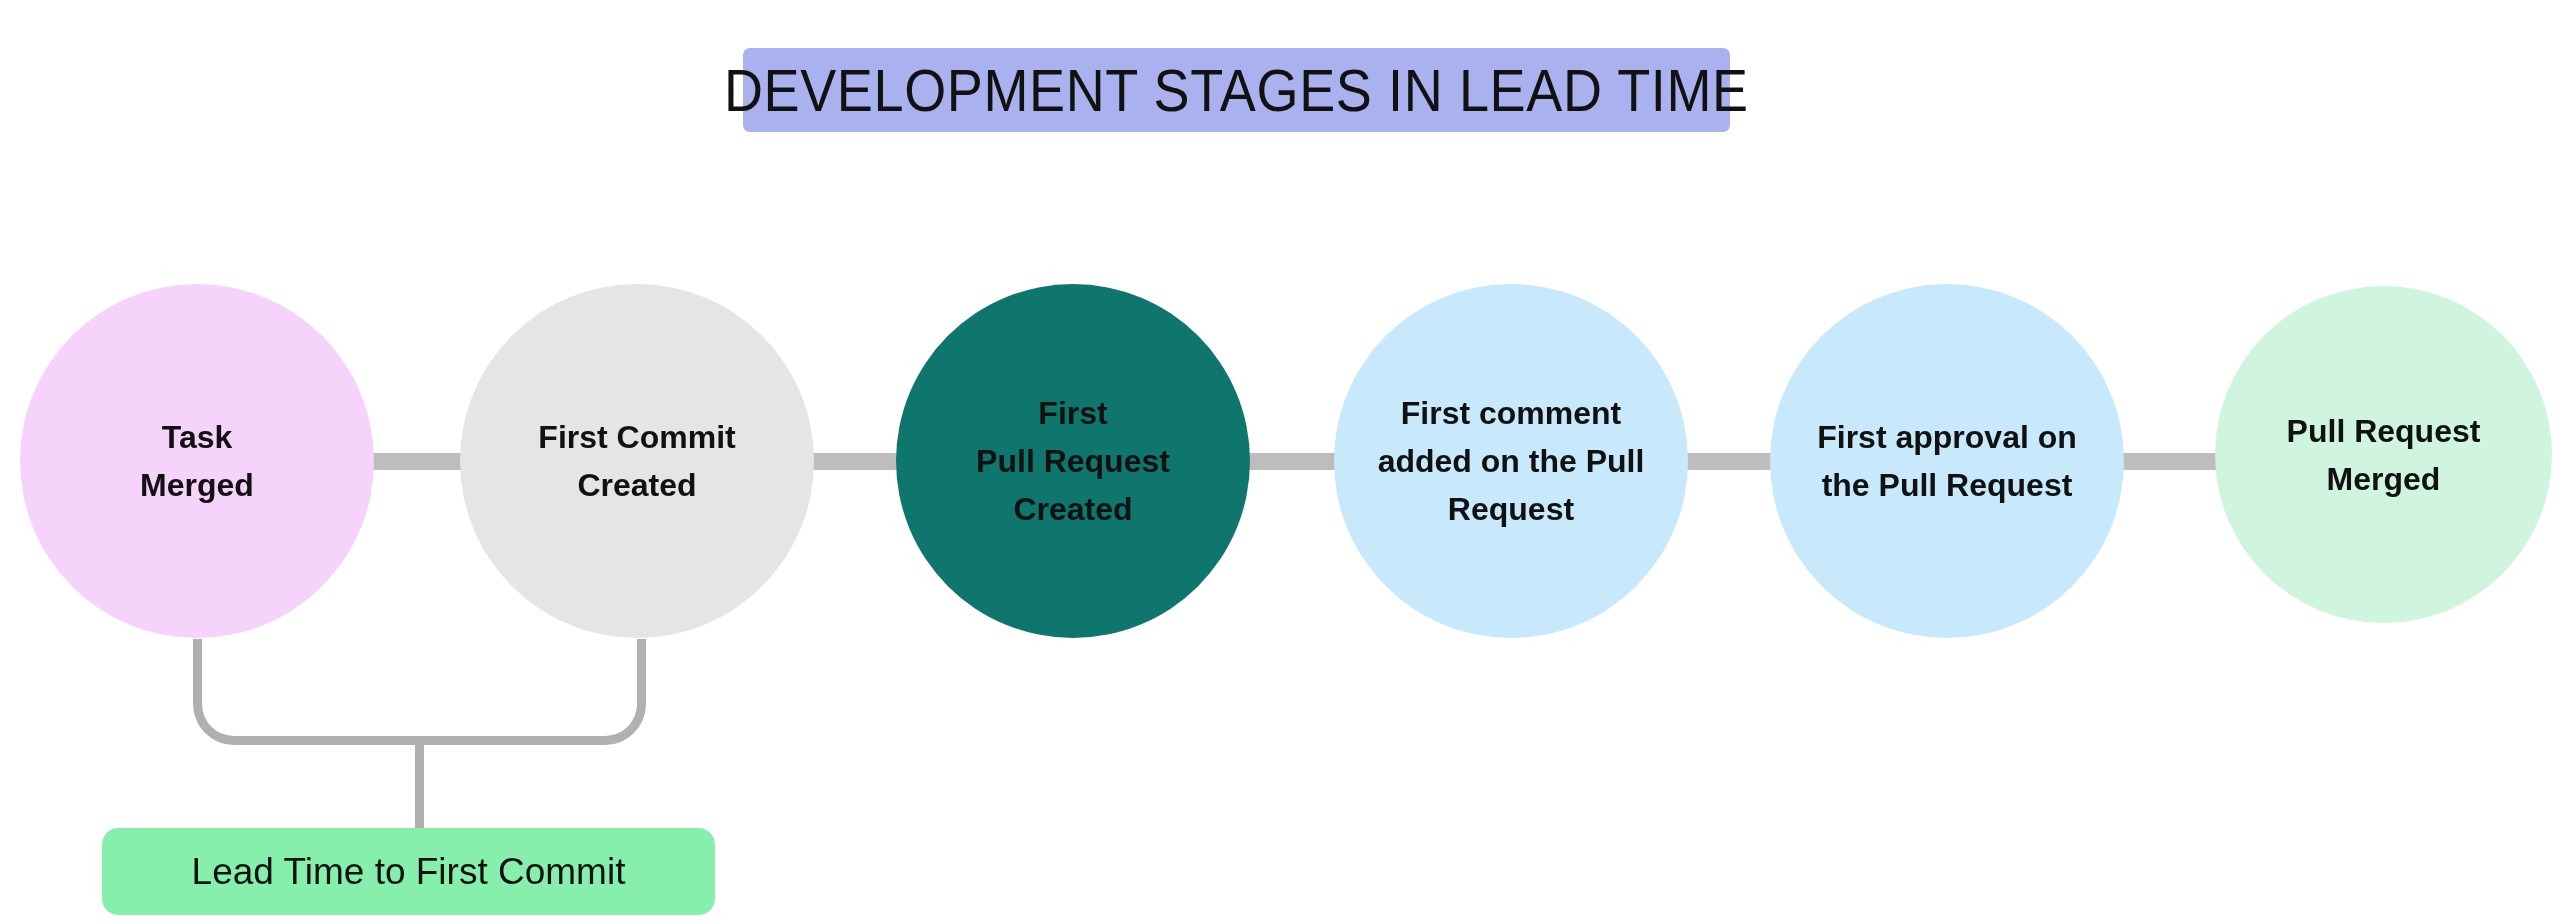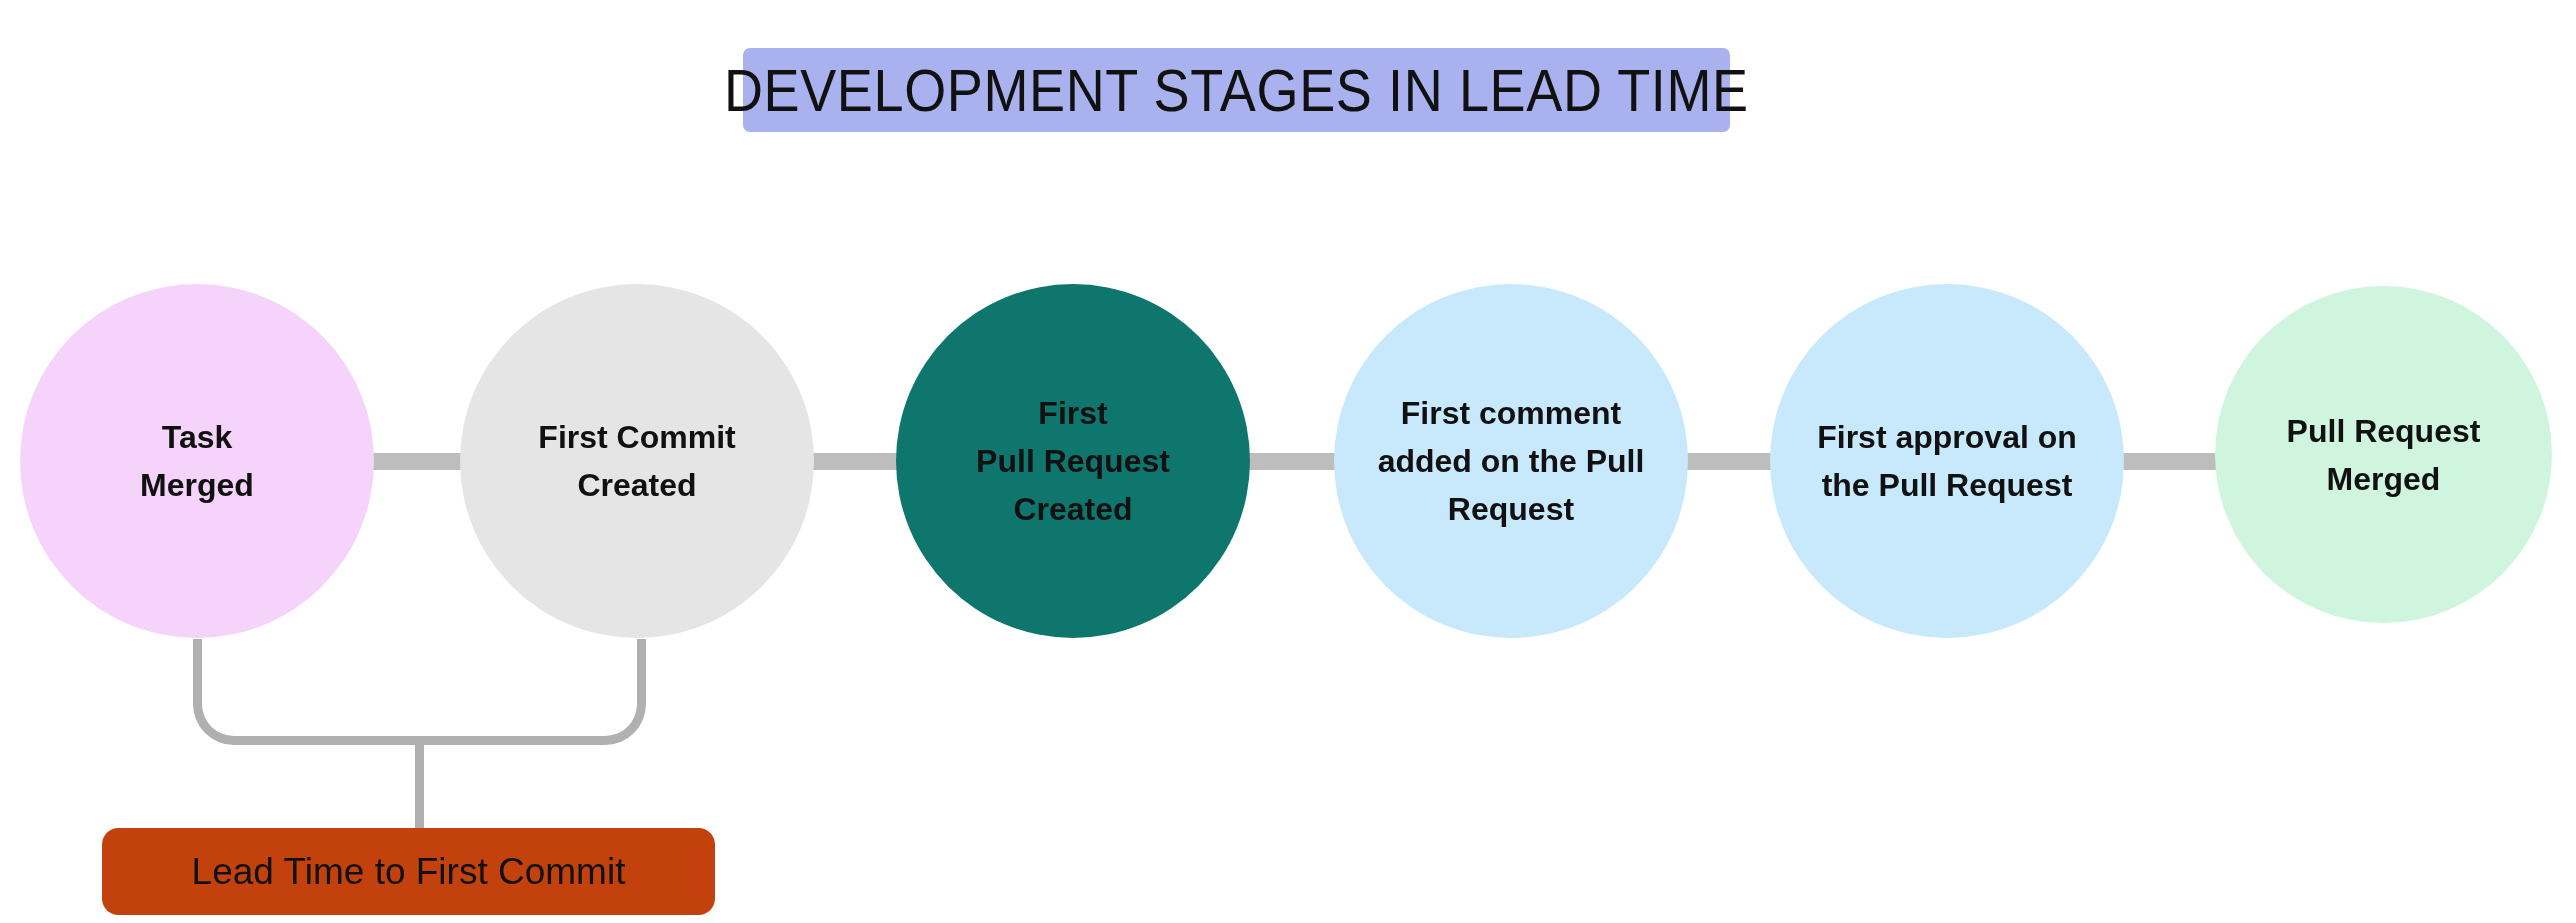--- a/index.html
+++ b/index.html
@@ -140,18 +140,18 @@
 
   <div class="stage s6" style="background: rgb(208, 245, 223);">
     <span class="stage-label">Pull Request
 Merged</span>
   </div>
 
   <div class="bracket" style="border-color: rgb(176, 176, 176);"></div>
 
   <div class="bracket-stem" style="background: rgb(176, 176, 176);"></div>
 
-  <div class="lead-label" style="background: #c2410c;">
+  <div class="lead-label" style="background: #86efac;">
     <span class="lead-label-text">Lead Time to First Commit</span>
   </div>
 
 </div>
 
 
 </body></html>

